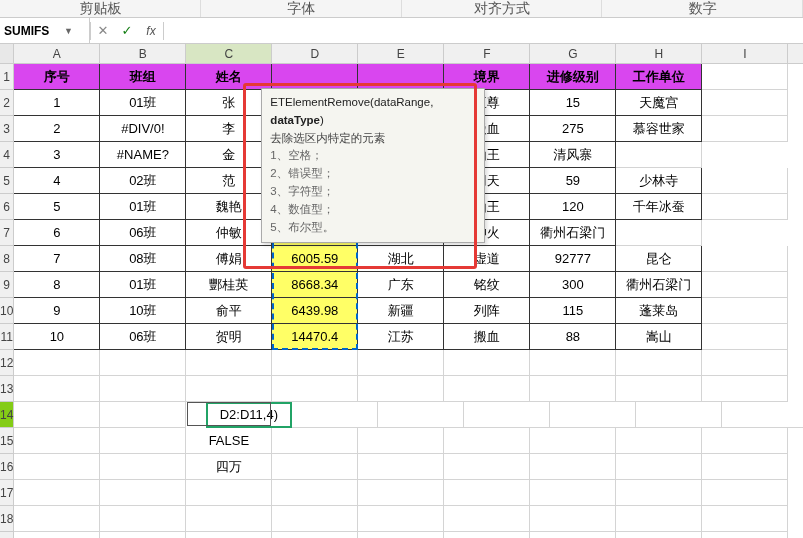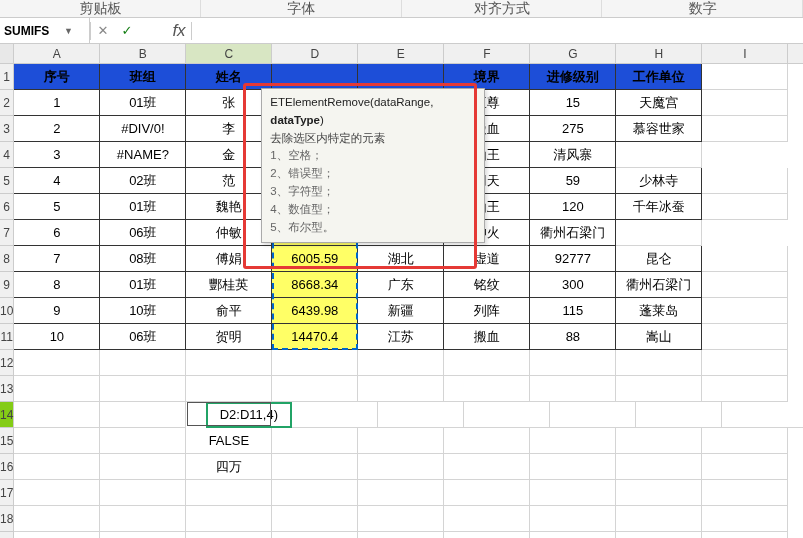--- a/index.html
+++ b/index.html
@@ -6,40 +6,40 @@
 body { font-family: "Microsoft YaHei", Arial, sans-serif; font-size: 12px; background: #fff; overflow: hidden; width: 803px; height: 538px; }
 .ribbon-groups { display: flex; height: 18px; border-bottom: 1px solid #ccc; background: #f5f5f5; }
 .ribbon-group { flex: 1; text-align: center; font-size: 14px; color: #555; position: relative; }
 .ribbon-group::after { content:""; position:absolute; right:0; top:0; bottom:0; width:1px; background:#ddd; }
 .namebox-row { display:flex; align-items:center; height:26px; border-bottom:1px solid #ccc; background:#fff; }
 .namebox { width:90px; border-right:1px solid #ccc; display:flex; align-items:center; padding:0 4px; height:100%; }
 .namebox input { border:none; width:60px; font-size:12px; outline:none; font-weight:bold; }
 .nb-dd { color:#666; font-size:9px; }
 .fx-cancel, .fx-confirm { width:24px; text-align:center; color:#888; font-size:13px; cursor:pointer; }
 .fx-confirm { color:#107c10; }
-.fx-label { width:24px; text-align:center; font-style:italic; color:#555; font-size:17px;margin-left:28px; }
+.fx-label { width:24px; text-align:center; font-style:italic; color:#555; font-size:12px; }
 .fx-sep { width:1px; height:18px; background:#ccc; }
 .formula-bar { flex:1; padding:0 6px; font-size:12px; display:flex; align-items:center; height:100%; }
 .formula-text { white-space: pre; }
 .arg-range { color:#0066cc; }
 .caret-blink { display:inline-block; width:1px; height:14px; background:#000; animation: blink 1s step-end infinite; vertical-align:middle; }
 @keyframes blink { 50% { opacity:0; } }
 .grid-area { position:relative; display:flex; height:494px; }
 .rowhdrs { width:30px; background:#f0f0f0; border-right:1px solid #ccc; }
 .corner { height:20px; border-bottom:1px solid #ccc; background:#e8e8e8; }
 .rowhdr { height:26px; border-bottom:1px solid #ccc; text-align:center; line-height:26px; font-size:12px; color:#444; }
 .rowhdr.active { background:#84cc16; }
 .sheet { position:relative; }
 .colhdrs { display:flex; height:20px; background:#f0f0f0; border-bottom:1px solid #ccc; }
 .colhdr { width:86px; border-right:1px solid #ccc; text-align:center; line-height:20px; font-size:12px; color:#444; }
 .colhdr.active { background:#d8e6c3; }
 .rows { }
 .row { display:flex; height:26px; }
 .cell { width:86px; border-right:1px solid #d4d4d4; border-bottom:1px solid #d4d4d4; text-align:center; line-height:26px; font-size:13px; overflow:hidden; white-space:nowrap; position:relative; }
-.cell.hdr { font-weight:bold; background:#1d4ed8; border-right:1px solid #333; border-bottom:1px solid #333; }
+.cell.hdr { font-weight:bold; background:#d946ef; border-right:1px solid #333; border-bottom:1px solid #333; }
 .row:first-child .cell.bdr, .cell.bdr { border-right:1px solid #333; border-bottom:1px solid #333; }
 .cell.hl { background:#ffff66; }
 .cell.active { outline:2px solid #21a366; outline-offset:-2px; background:#fff;margin-left:20px; }
 .cell.strike { text-decoration: line-through; color:#d84315; background:#ffff66; }
 .cell.red { color:#d32f2f; background:#ffff66; }
 .marquee { position:absolute; border:2px dashed #0066cc; pointer-events:none; top:46px; left:258px; width:86px; height:260px; }
 .small-sel { position:absolute; border:1px solid #555; top:358px; left:173px; width:84px; height:24px; pointer-events:none; }
 .redbox { position:absolute; border:3px solid #e53935; border-radius:3px; top:39px; left:229px; width:234px; height:186px; pointer-events:none; }
 .tooltip { position:absolute; top:44px; left:235px; width:224px; background:#f5f5f0; border:1px solid #aaa; padding:5px 8px; font-size:11.5px; line-height:1.55; box-shadow:2px 2px 4px rgba(0,0,0,.15);margin-left:12px; }
 .tooltip .sig { color:#222; }

